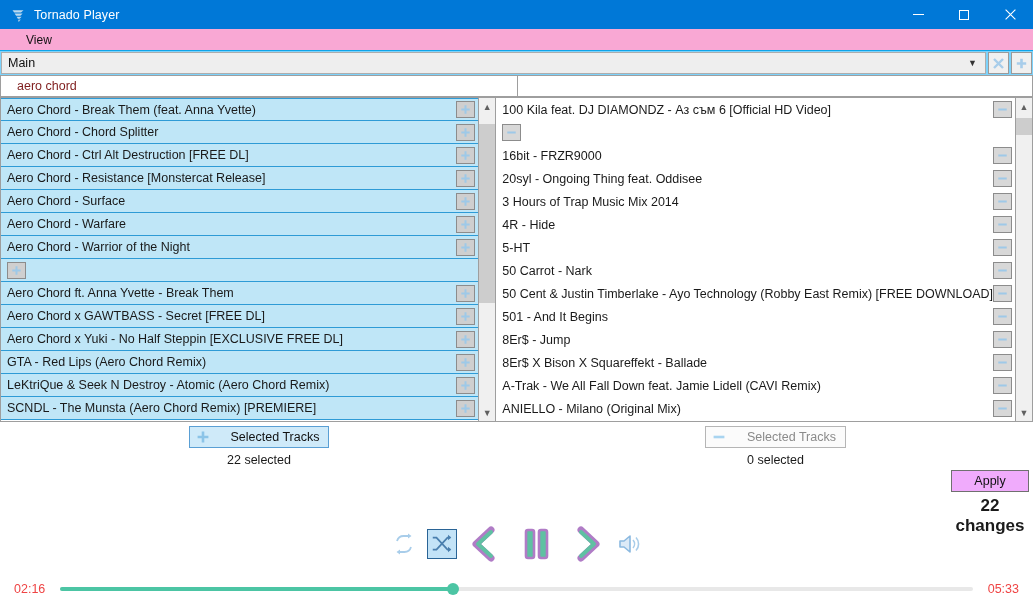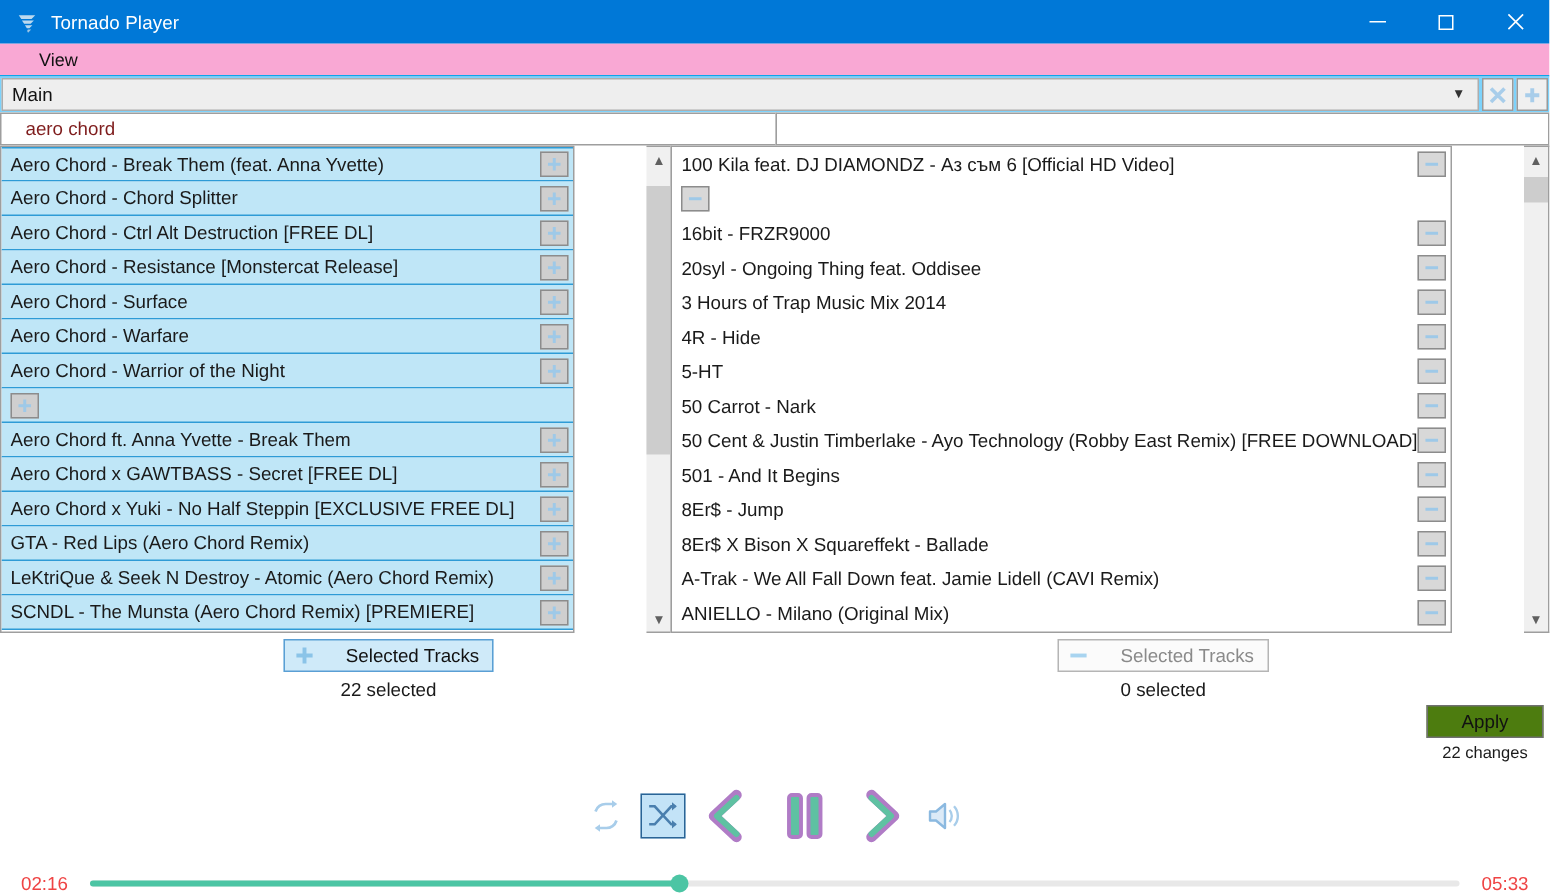--- a/index.html
+++ b/index.html
@@ -133,21 +133,20 @@
   
   .lists {
     display: flex;
     height: 325px;
     box-sizing: border-box;
   }
   .listwrap {
     display: flex;
     box-sizing: border-box;
     position: relative;
-    gap: 48px;
   }
   .listwrap.left { width: 518px; }
   .listwrap.right { flex: 1 1 auto; margin-left: -1px; }
   .listbox {
     flex: 1 1 auto;
     border: 1px solid #9e9e9e;
     background: #ffffff;
     overflow: hidden;
     box-sizing: border-box;
     position: relative;
@@ -257,32 +256,33 @@
   .applybox {
     position: absolute;
     right: 4px; top: 0;
     width: 78px;
     text-align: center;
   }
   .applybtn {
     height: 22px;
     width: 78px;
     border: 1px solid #707070;
-    background: #4d7c0f;
+    background: #f0abfc;
     font-size: 12.5px;
     color: #111;
     display: flex;
     align-items: center;
     justify-content: center;
     box-sizing: border-box;
   }
   .applynote {
     margin-top: 4px;
-    font-size: 11px;
+    font-size: 17px;
     color: #1a1a1a;
+    font-weight: bold;
   }
 
   
   .transport {
     height: 56px;
     display: flex;
     align-items: center;
     justify-content: center;
     gap: 8px;
   }

